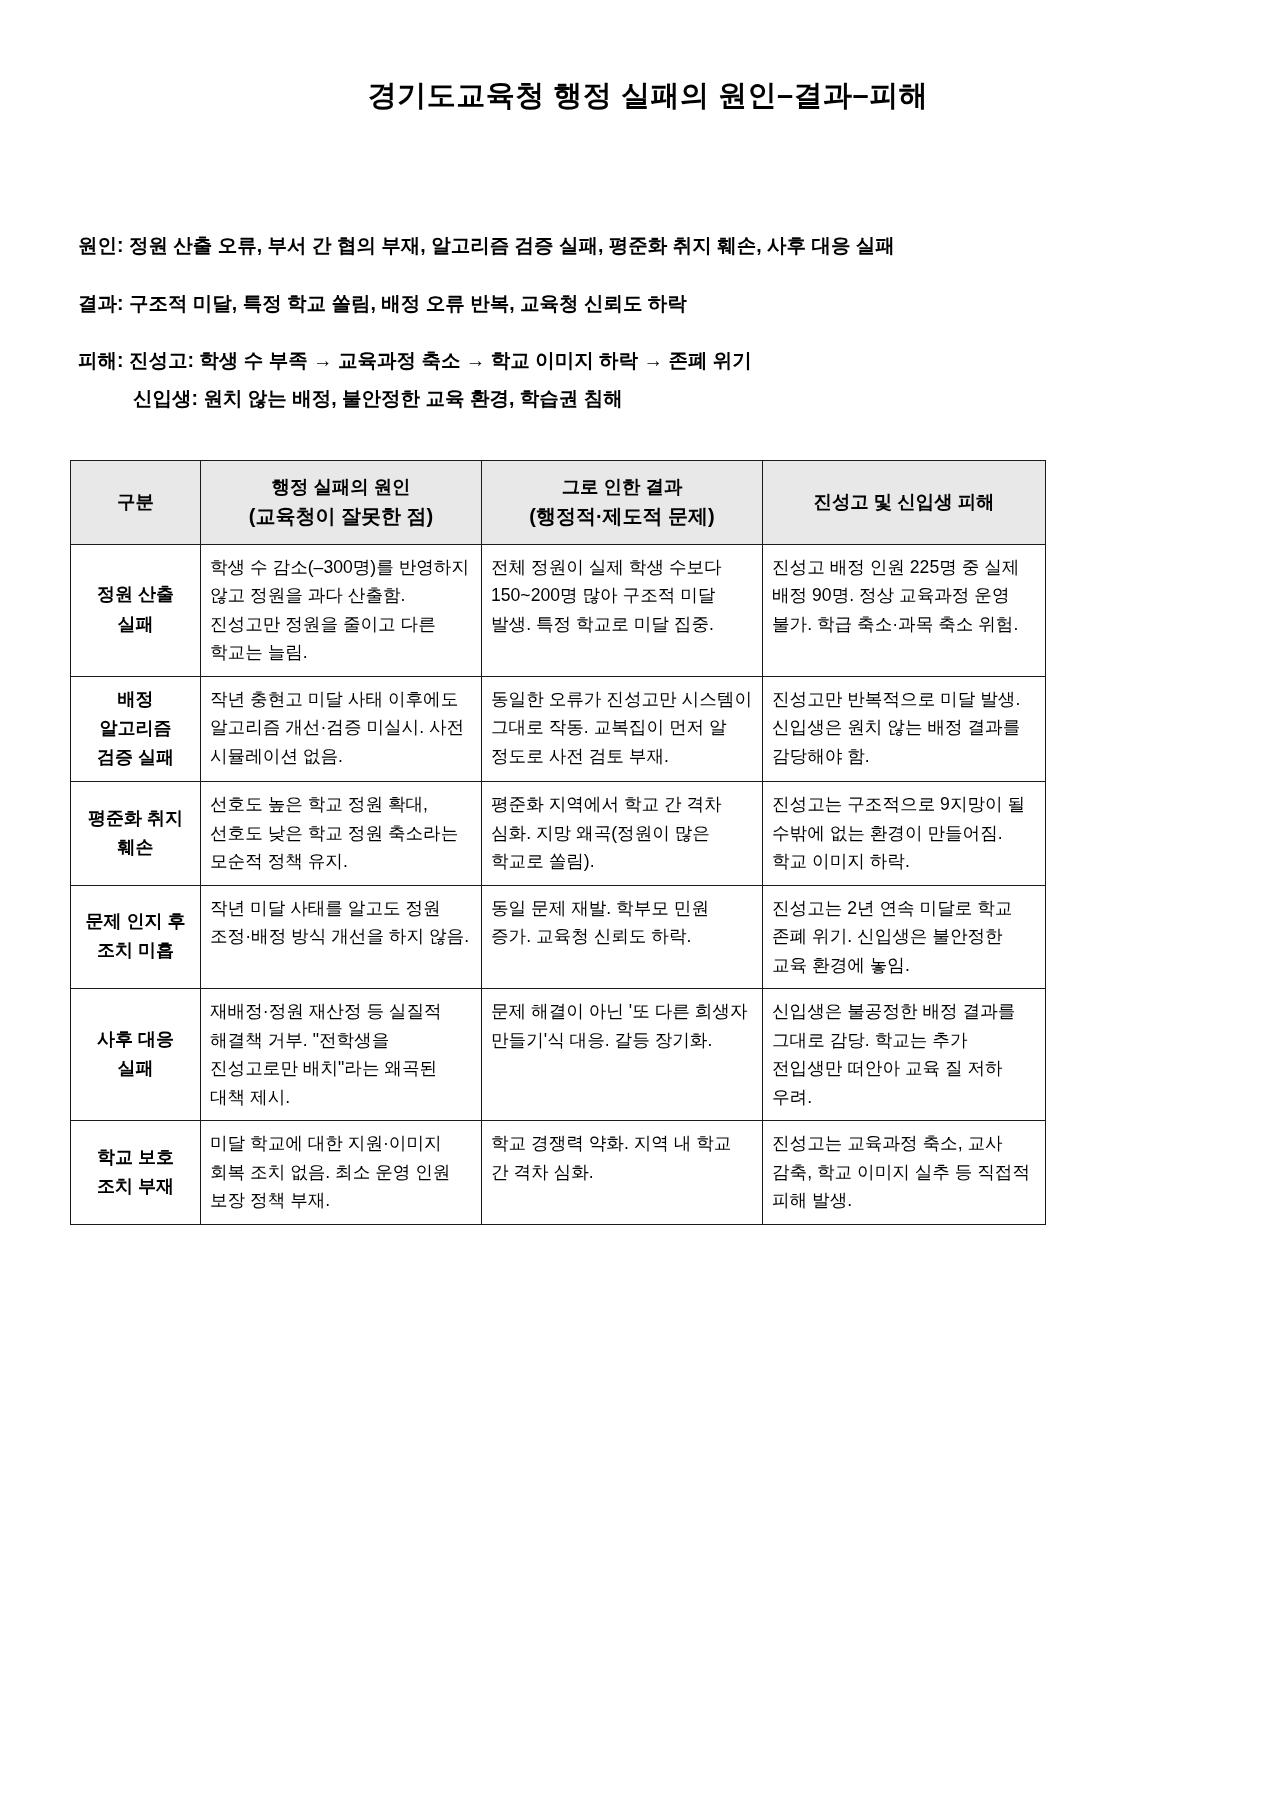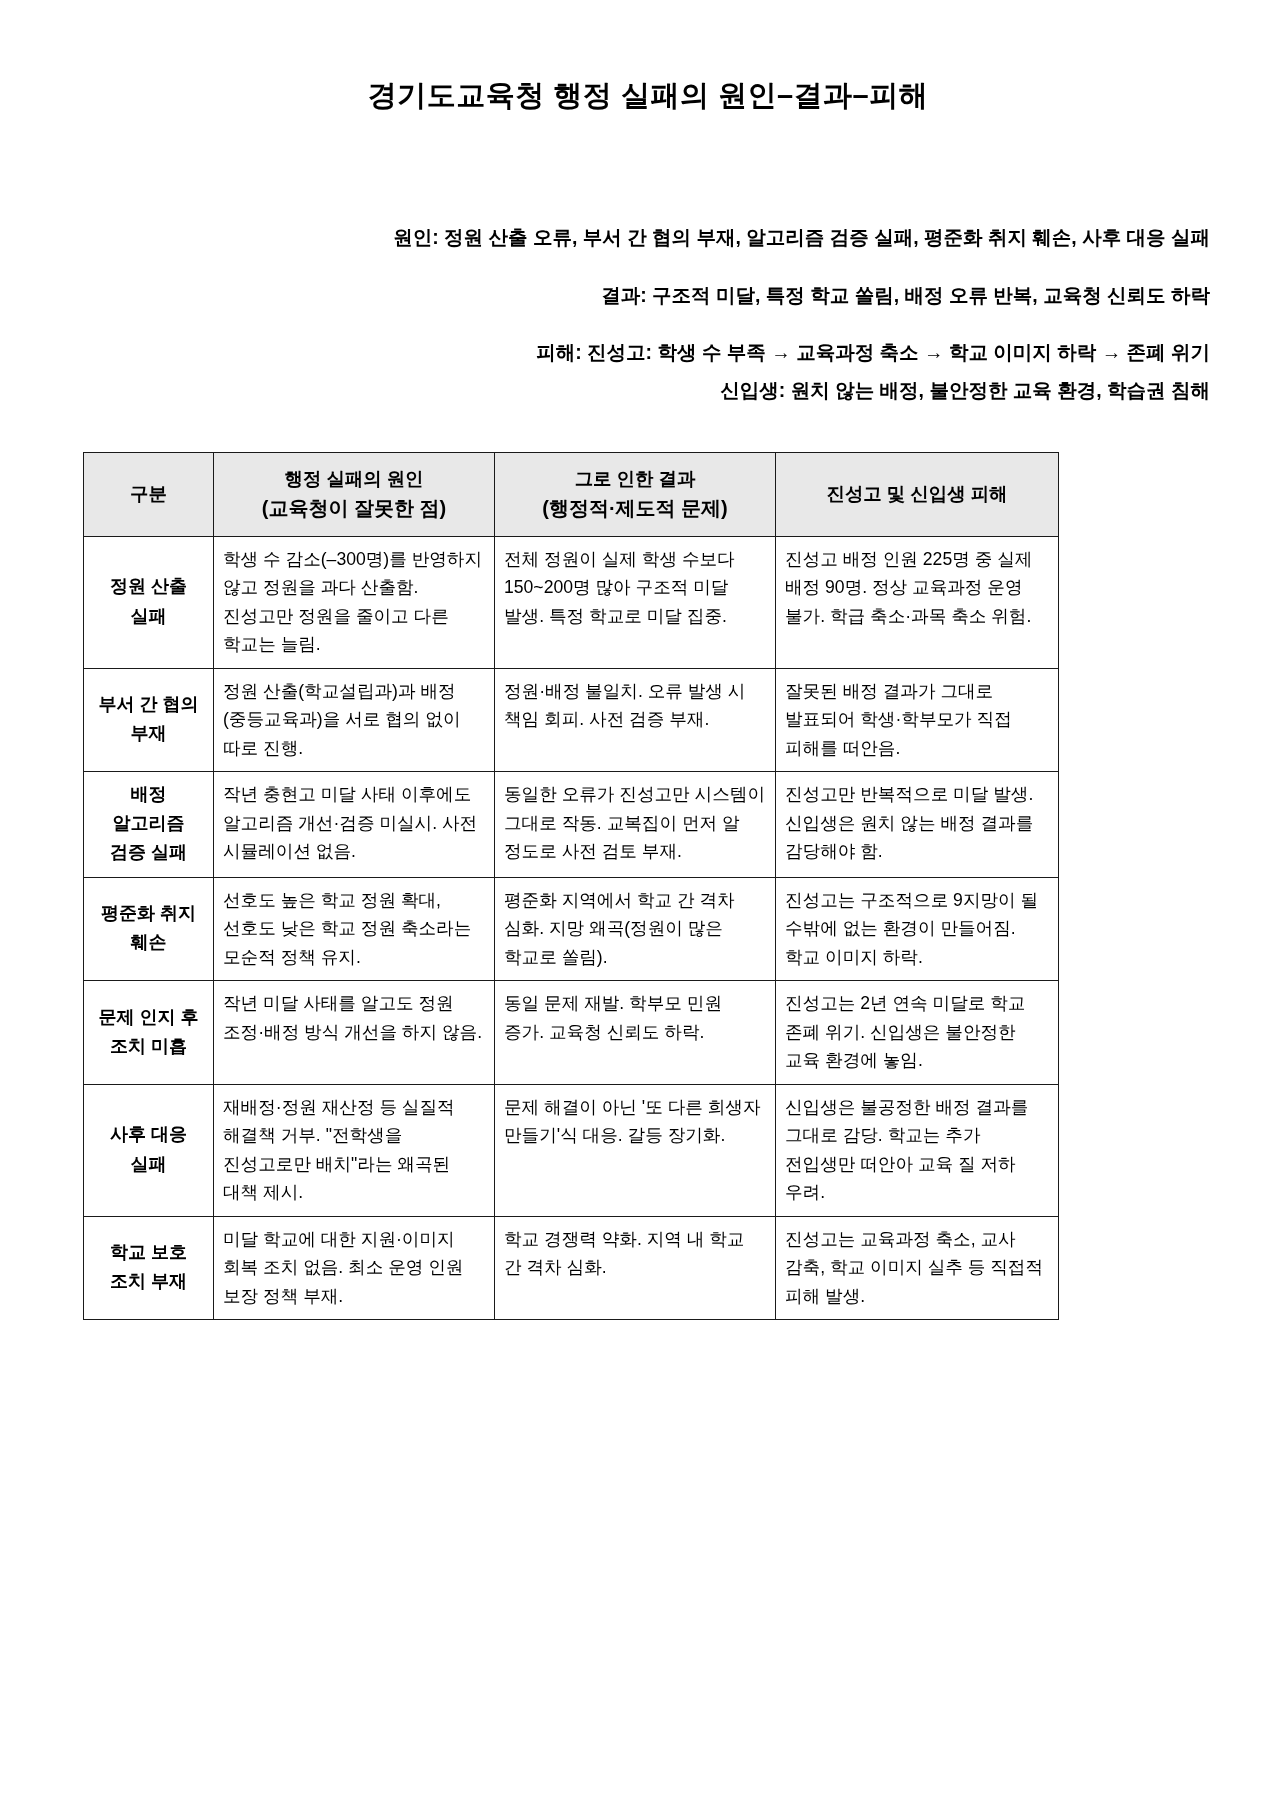--- a/index.html
+++ b/index.html
@@ -24,40 +24,38 @@
   .doc-title {
     text-align: center;
     font-size: 29px;
     font-weight: bold;
     letter-spacing: 0.5px;
     margin: 0;
     padding-top: 76px;
     padding-left: 16px;
   }
   .summary {
-    margin: 0;
+    margin: 8px;
     padding: 0 70px;
     padding-top: 112px;
-    text-align: right;
   }
   .summary-line {
     font-size: 19.5px;
     font-weight: bold;
     line-height: 1.0;
     margin-bottom: 38px;
     white-space: nowrap;
   }
   .summary-line.indent {
     padding-left: 55px;
     margin-top: -20px;
     margin-bottom: 30px;
   }
   .table-wrap {
     padding: 22px 105px 0 70px;
-    margin-left: 13px;
   }
   table.matrix {
     border-collapse: collapse;
     width: 975px;
     table-layout: fixed;
     border: 1.6px solid #1a1a1a;
   }
   table.matrix th,
   table.matrix td {
     border: 1.3px solid #1a1a1a;
@@ -134,26 +132,20 @@
         </tr>
       </thead>
       <tbody id="matrix-body">
           <tr>
             <td class="rowhead">정원 산출 실패</td>
             <td>학생 수 감소(–300명)를 반영하지 않고 정원을 과다 산출함. 진성고만 정원을 줄이고 다른 학교는 늘림.</td>
             <td>전체 정원이 실제 학생 수보다 150~200명 많아 구조적 미달 발생. 특정 학교로 미달 집중.</td>
             <td>진성고 배정 인원 225명 중 실제 배정 90명. 정상 교육과정 운영 불가. 학급 축소·과목 축소 위험.</td>
           </tr>
           <tr>
-            <td class="rowhead">부서 간 협의 부재</td>
-            <td>정원 산출(학교설립과)과 배정(중등교육과)을 서로 협의 없이 따로 진행.</td>
-            <td>정원·배정 불일치. 오류 발생 시 책임 회피. 사전 검증 부재.</td>
-            <td>잘못된 배정 결과가 그대로 발표되어 학생·학부모가 직접 피해를 떠안음.</td>
-          </tr>
-          <tr>
             <td class="rowhead">배정 알고리즘 검증 실패</td>
             <td>작년 충현고 미달 사태 이후에도 알고리즘 개선·검증 미실시. 사전 시뮬레이션 없음.</td>
             <td>동일한 오류가 진성고만 시스템이 그대로 작동. 교복집이 먼저 알 정도로 사전 검토 부재.</td>
             <td>진성고만 반복적으로 미달 발생. 신입생은 원치 않는 배정 결과를 감당해야 함.</td>
           </tr>
           <tr>
             <td class="rowhead">평준화 취지 훼손</td>
             <td>선호도 높은 학교 정원 확대, 선호도 낮은 학교 정원 축소라는 모순적 정책 유지.</td>
             <td>평준화 지역에서 학교 간 격차 심화. 지망 왜곡(정원이 많은 학교로 쏠림).</td>
             <td>진성고는 구조적으로 9지망이 될 수밖에 없는 환경이 만들어짐. 학교 이미지 하락.</td>

